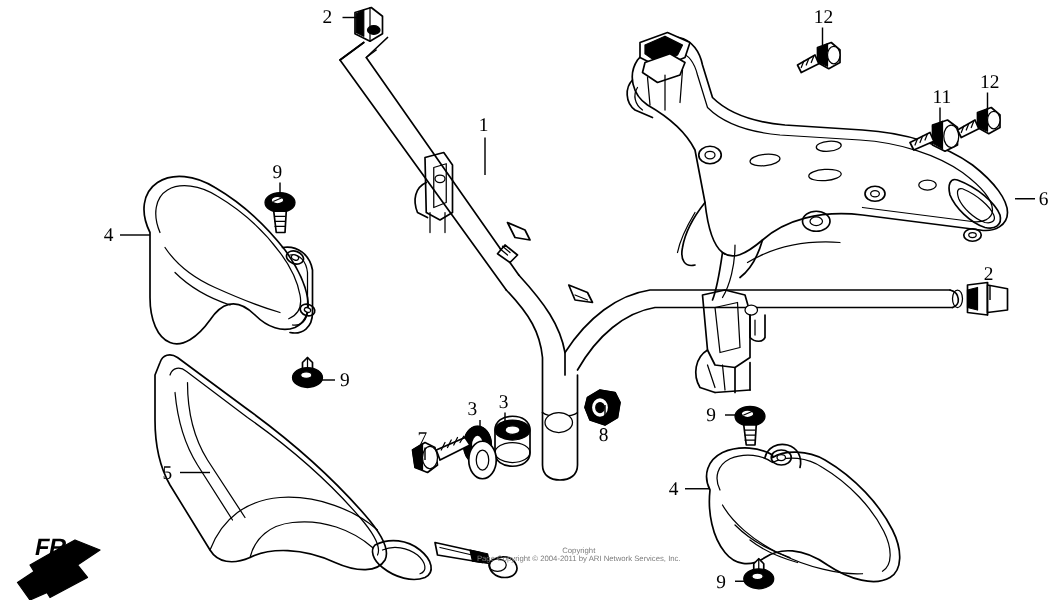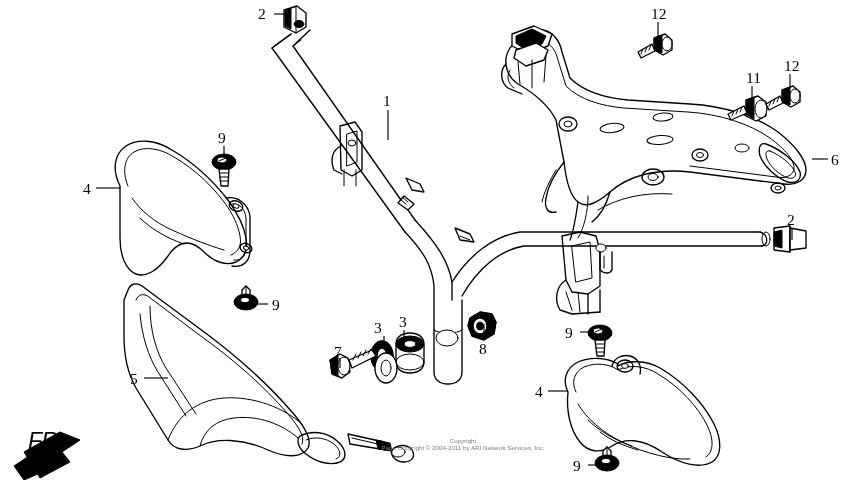--- a/index.html
+++ b/index.html
@@ -9,21 +9,21 @@
   #art{position:absolute;inset:0;width:850px;height:480px;}
   .ln{fill:none;stroke:#000;stroke-width:1.35;stroke-linecap:round;stroke-linejoin:round;}
   .ln-f{fill:none;stroke:#000;stroke-width:1;stroke-linecap:round;stroke-linejoin:round;}
   .fillw{fill:#fff;stroke:#000;stroke-width:1.35;stroke-linejoin:round;stroke-linecap:round;}
   .fillw-f{fill:#fff;stroke:#000;stroke-width:1;stroke-linejoin:round;stroke-linecap:round;}
   .fillk{fill:#000;stroke:#000;stroke-width:1;stroke-linejoin:round;}
   .leader{stroke:#000;stroke-width:1.15;fill:none;}
   .callout{position:absolute;font-size:15.5px;color:#000;font-family:"Liberation Serif",serif;
            line-height:1;white-space:nowrap;}
   #frtxt{position:absolute;left:28px;top:428px;font-family:"Liberation Sans",sans-serif;
-         font-weight:normal;font-style:italic;font-size:23px;color:#000;letter-spacing:-.5px;}
+         font-weight:bold;font-style:italic;font-size:19px;color:#000;letter-spacing:-.5px;}
   #copy{position:absolute;left:333px;top:437px;width:260px;text-align:center;
         font-family:"Liberation Sans",sans-serif;color:#7d7d7d;line-height:1.18;}
   #copy .c1{font-size:6.2px;display:block;}
   #copy .c2{font-size:6.2px;display:block;}
 </style>
 </head>
 <body>
 
 <div id="sheet">
 

